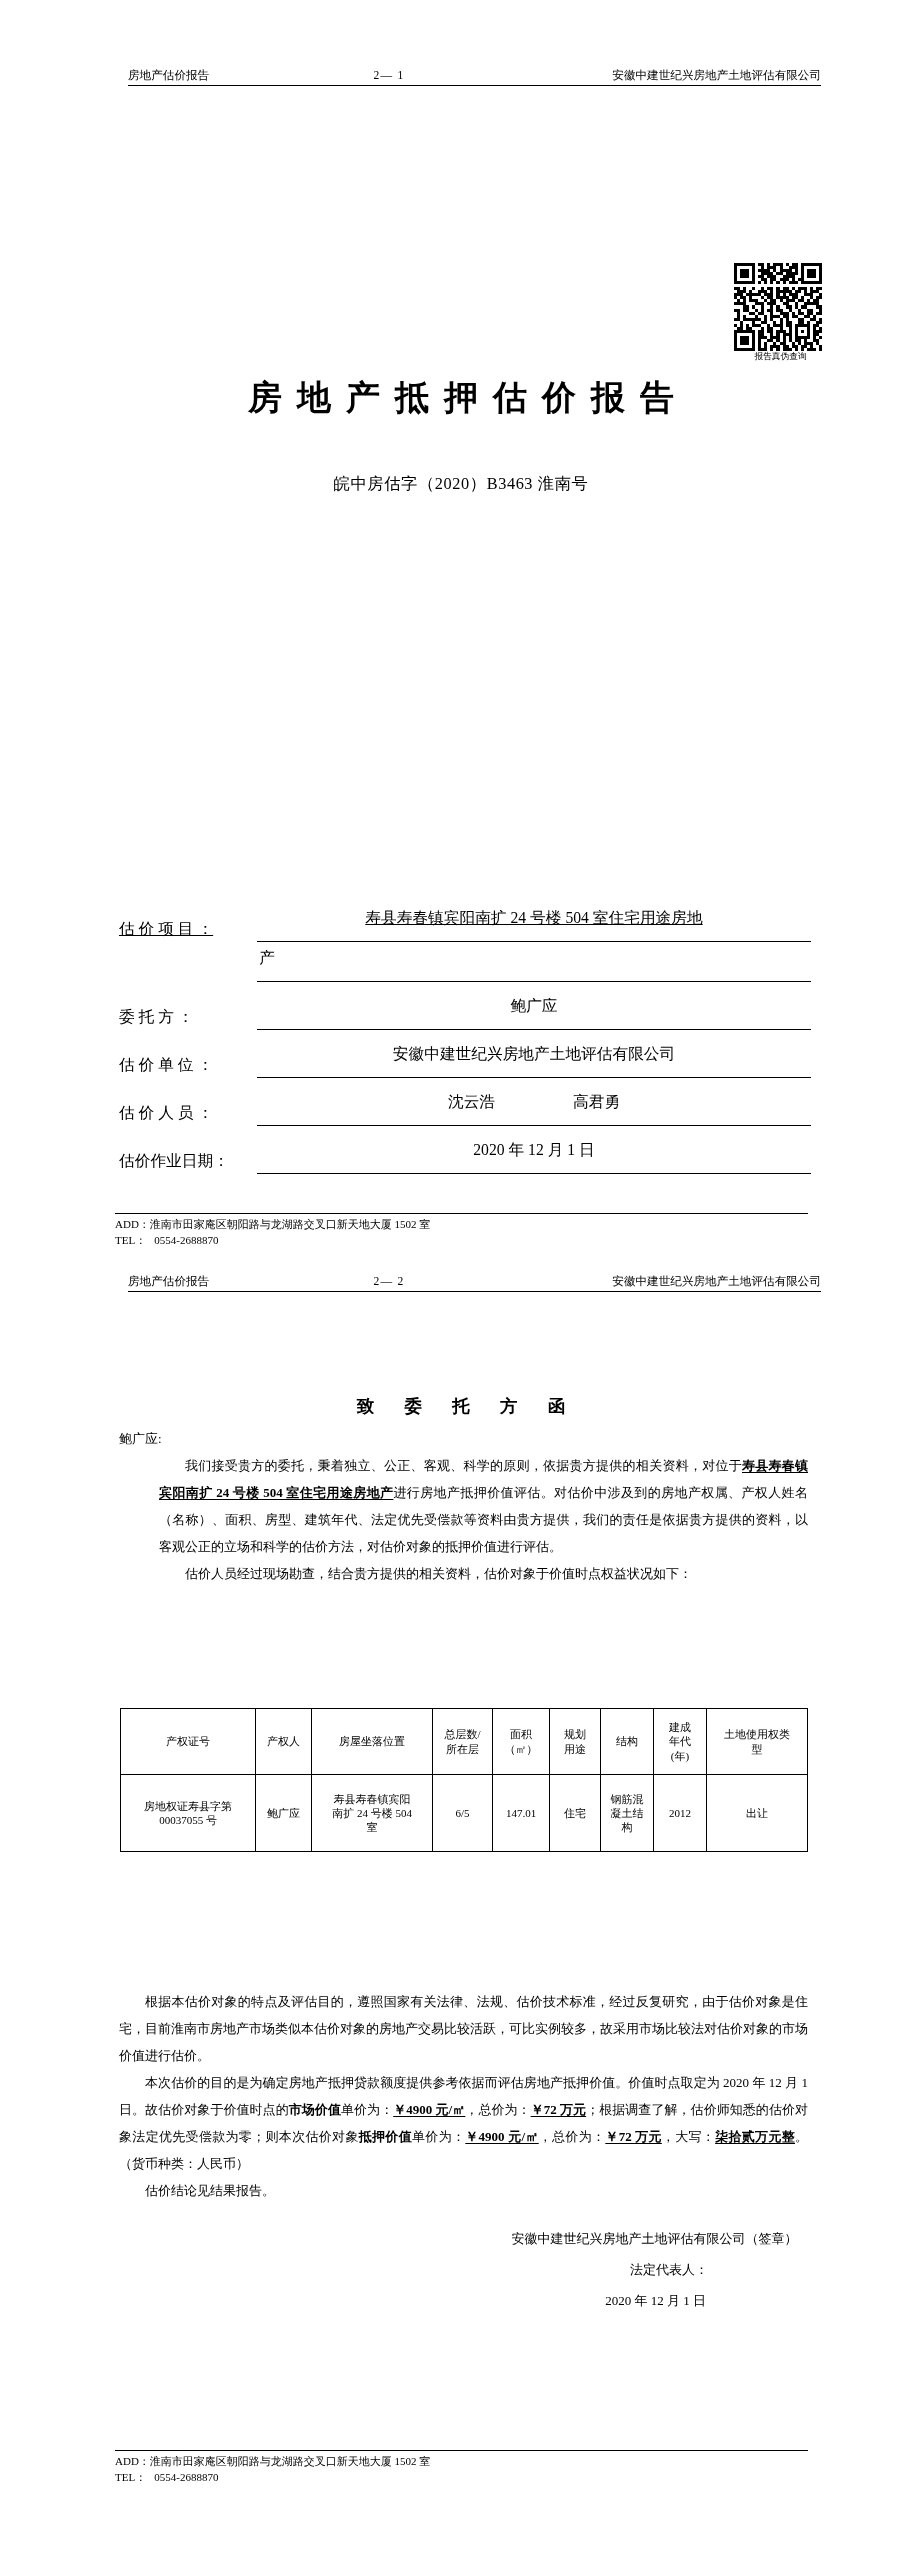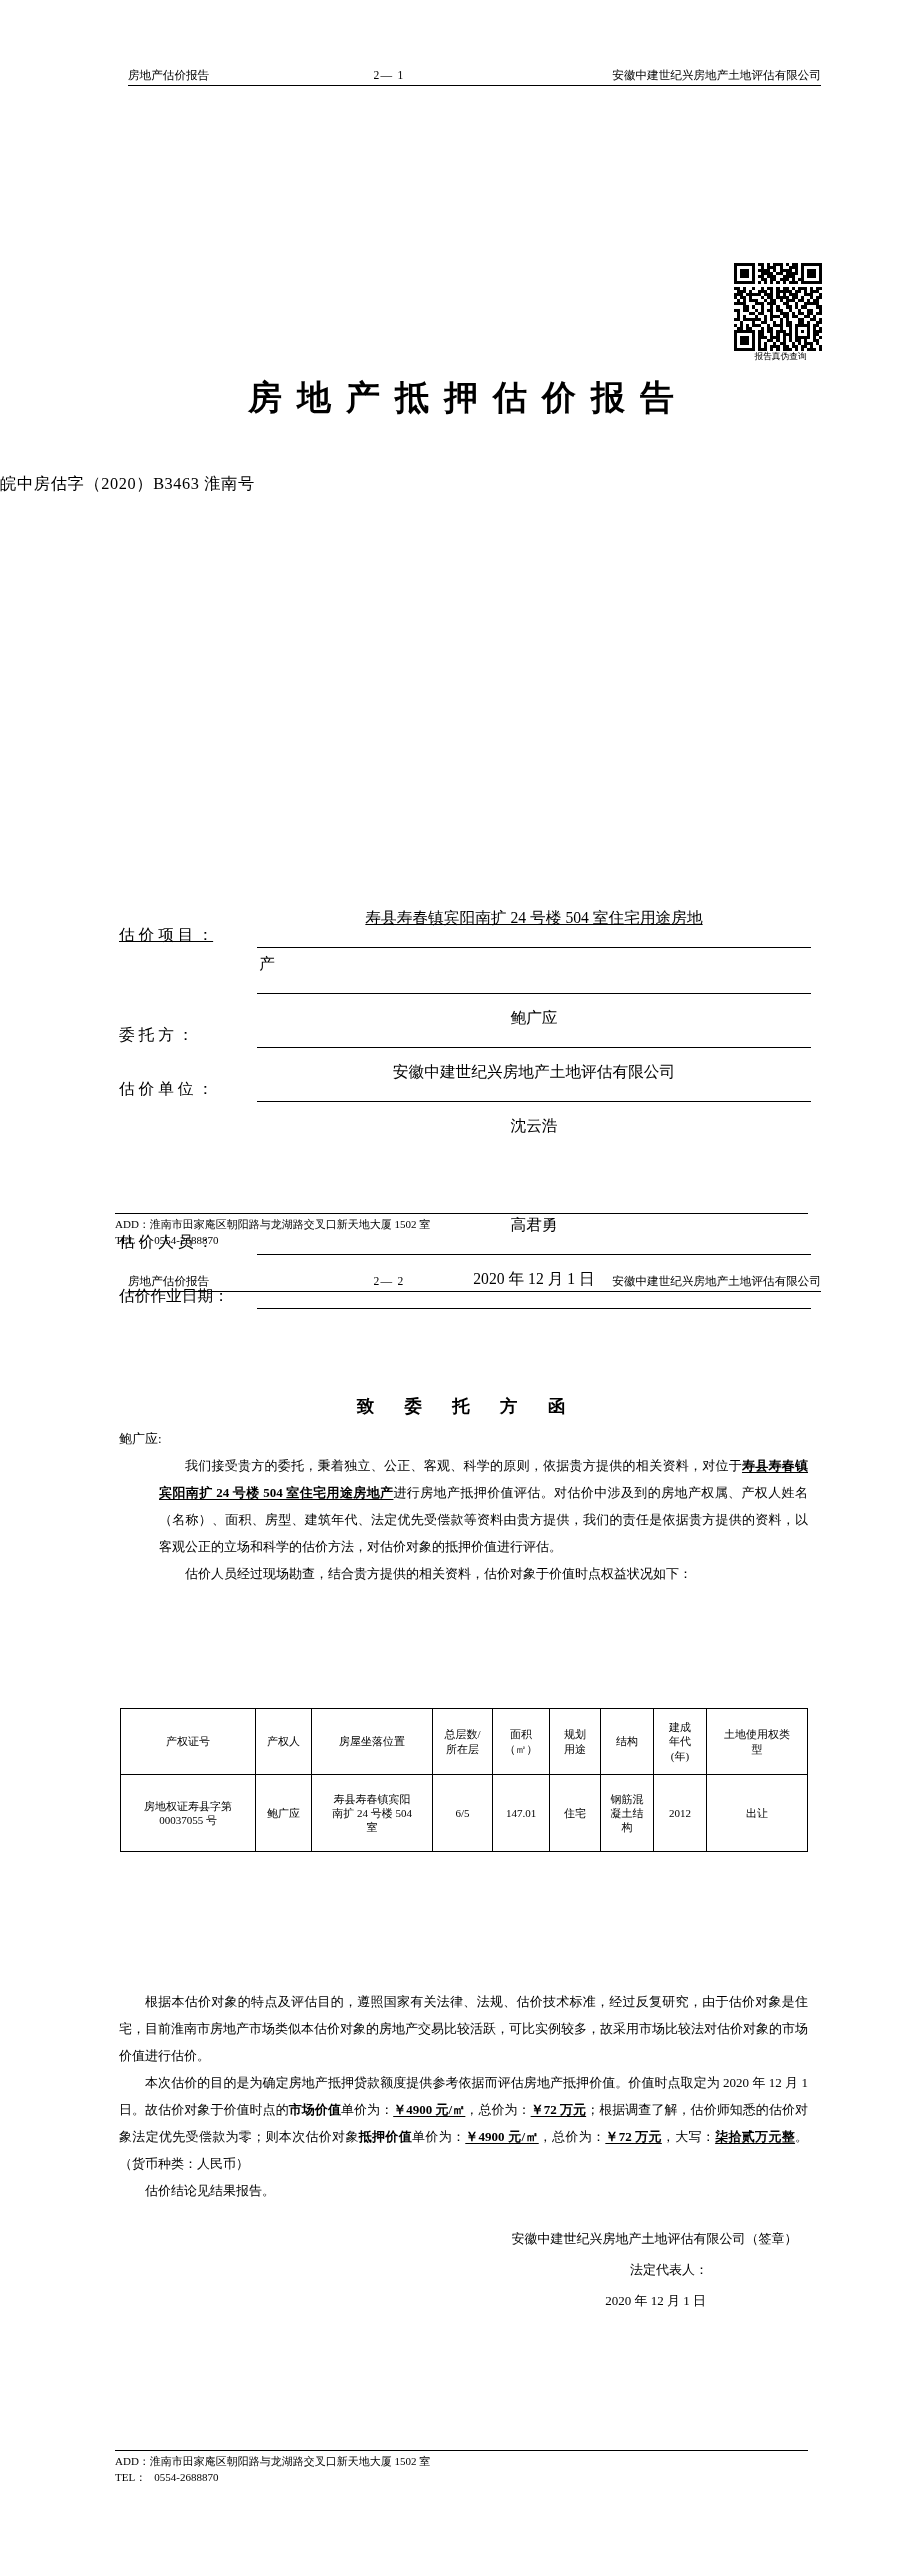--- a/index.html
+++ b/index.html
@@ -75,21 +75,21 @@
     font-size: 34px;
     letter-spacing: 15px;
     text-indent: 15px;
     white-space: nowrap;
   }
   .cover-subtitle {
     position: absolute;
     left: 0;
     top: 473px;
     width: 922px;
-    text-align: left;
+    text-align: center;
     font-size: 16.3px;
     letter-spacing: 0.6px;
     white-space: nowrap;
   }
 
   
   .fields {
     position: absolute;
     left: 119px;
     top: 908px;
@@ -104,32 +104,31 @@
   .field-label {
     flex: 0 0 138px;
     white-space: nowrap;
     text-align: left;
     padding-bottom: 1.7px;
   }
   .field-value {
     flex: 1 1 auto;
     border-bottom: 1.2px solid #000;
     text-align: center;
-    padding-bottom: 18px;
+    padding-bottom: 12px;
     white-space: nowrap;
     overflow: hidden;
   }
   .field-value.cont {
     text-align: left;
     padding-left: 2.3px;
   }
   .field-value .two-names {
     display: inline-flex;
     gap: 78px;
-    flex-direction: column;
   }
   .field-row.tight { margin-bottom: 5.8px; text-decoration: underline; }
 
   
   .addr-foot {
     position: absolute;
     left: 115px;
     width: 693px;
     font-size: 11px;
     line-height: 1.45;

